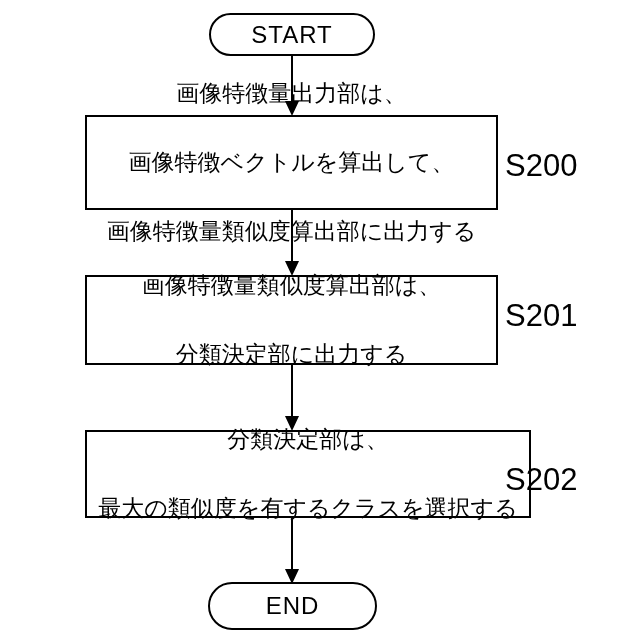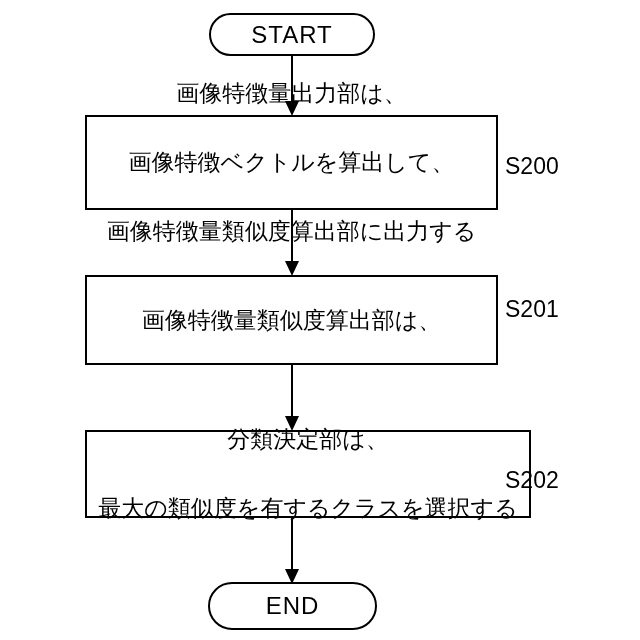--- a/index.html
+++ b/index.html
@@ -43,21 +43,21 @@
     align-items: center;
     justify-content: center;
     text-align: center;
     font-size: 23px;
     line-height: 29px;
     white-space: nowrap;
     gap: 40px;
   }
   .step-label {
     position: absolute;
-    font-size: 23px;
+    font-size: 31px;
     line-height: 24px;
   }
   .arrow {
     position: absolute;
     width: 14px;
   }
   .arrow .shaft {
     position: absolute;
     left: 50%;
     top: 0;
@@ -98,22 +98,23 @@
   </div>
   <div class="step-label" style="left:505px; top:154px;">S200</div>
 
   <div class="arrow" style="left:285px; top:209px; height:67px;">
     <div class="shaft" style="height:54px;"></div>
     <div class="head"></div>
   </div>
 
   <div class="process" style="left:85px; top:275px; width:413px; height:90px;">
     <div>画像特徴量類似度算出部は、</div>
+    <div>分類決定部に出力する</div>
   </div>
-  <div class="step-label" style="left:505px; top:297px;">S201</div>
+  <div class="step-label" style="left:505px; top:304px;">S201</div>
 
   <div class="arrow" style="left:285px; top:364px; height:67px;">
     <div class="shaft" style="height:54px;"></div>
     <div class="head"></div>
   </div>
 
   <div class="process" style="left:85px; top:430px; width:446px; height:88px;">
     <div>分類決定部は、</div>
     <div>最大の類似度を有するクラスを選択する</div>
   </div>

